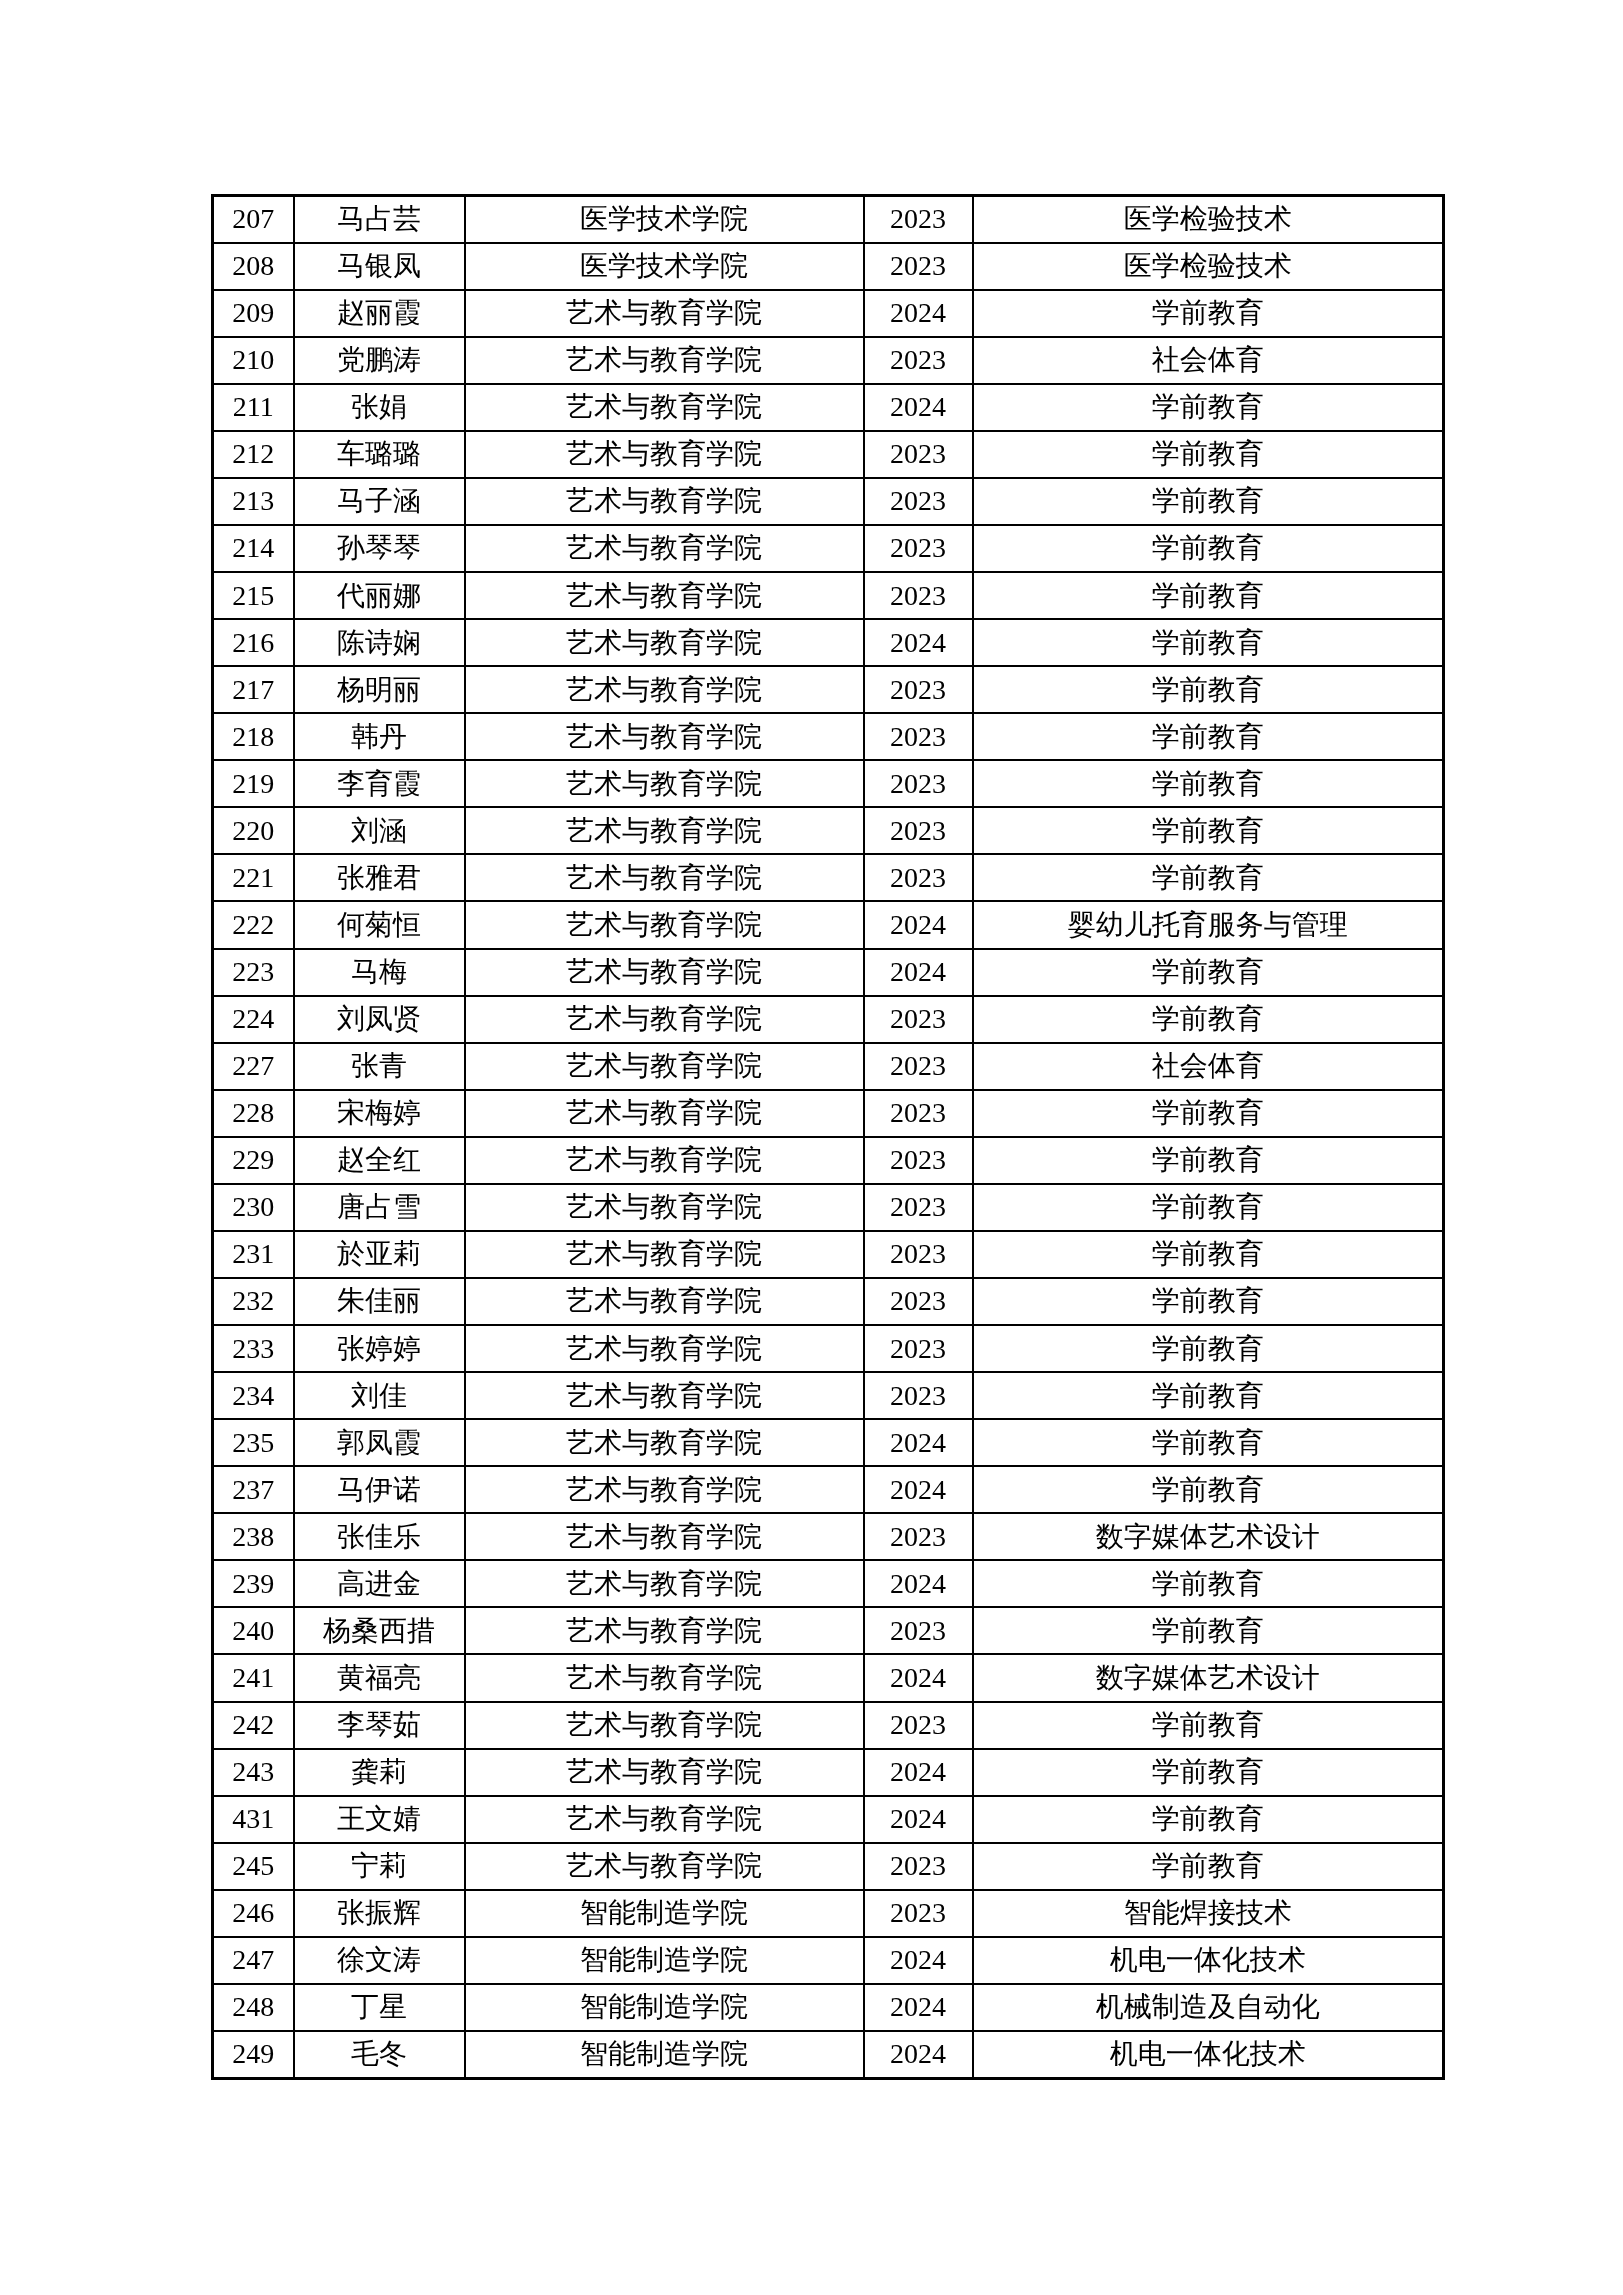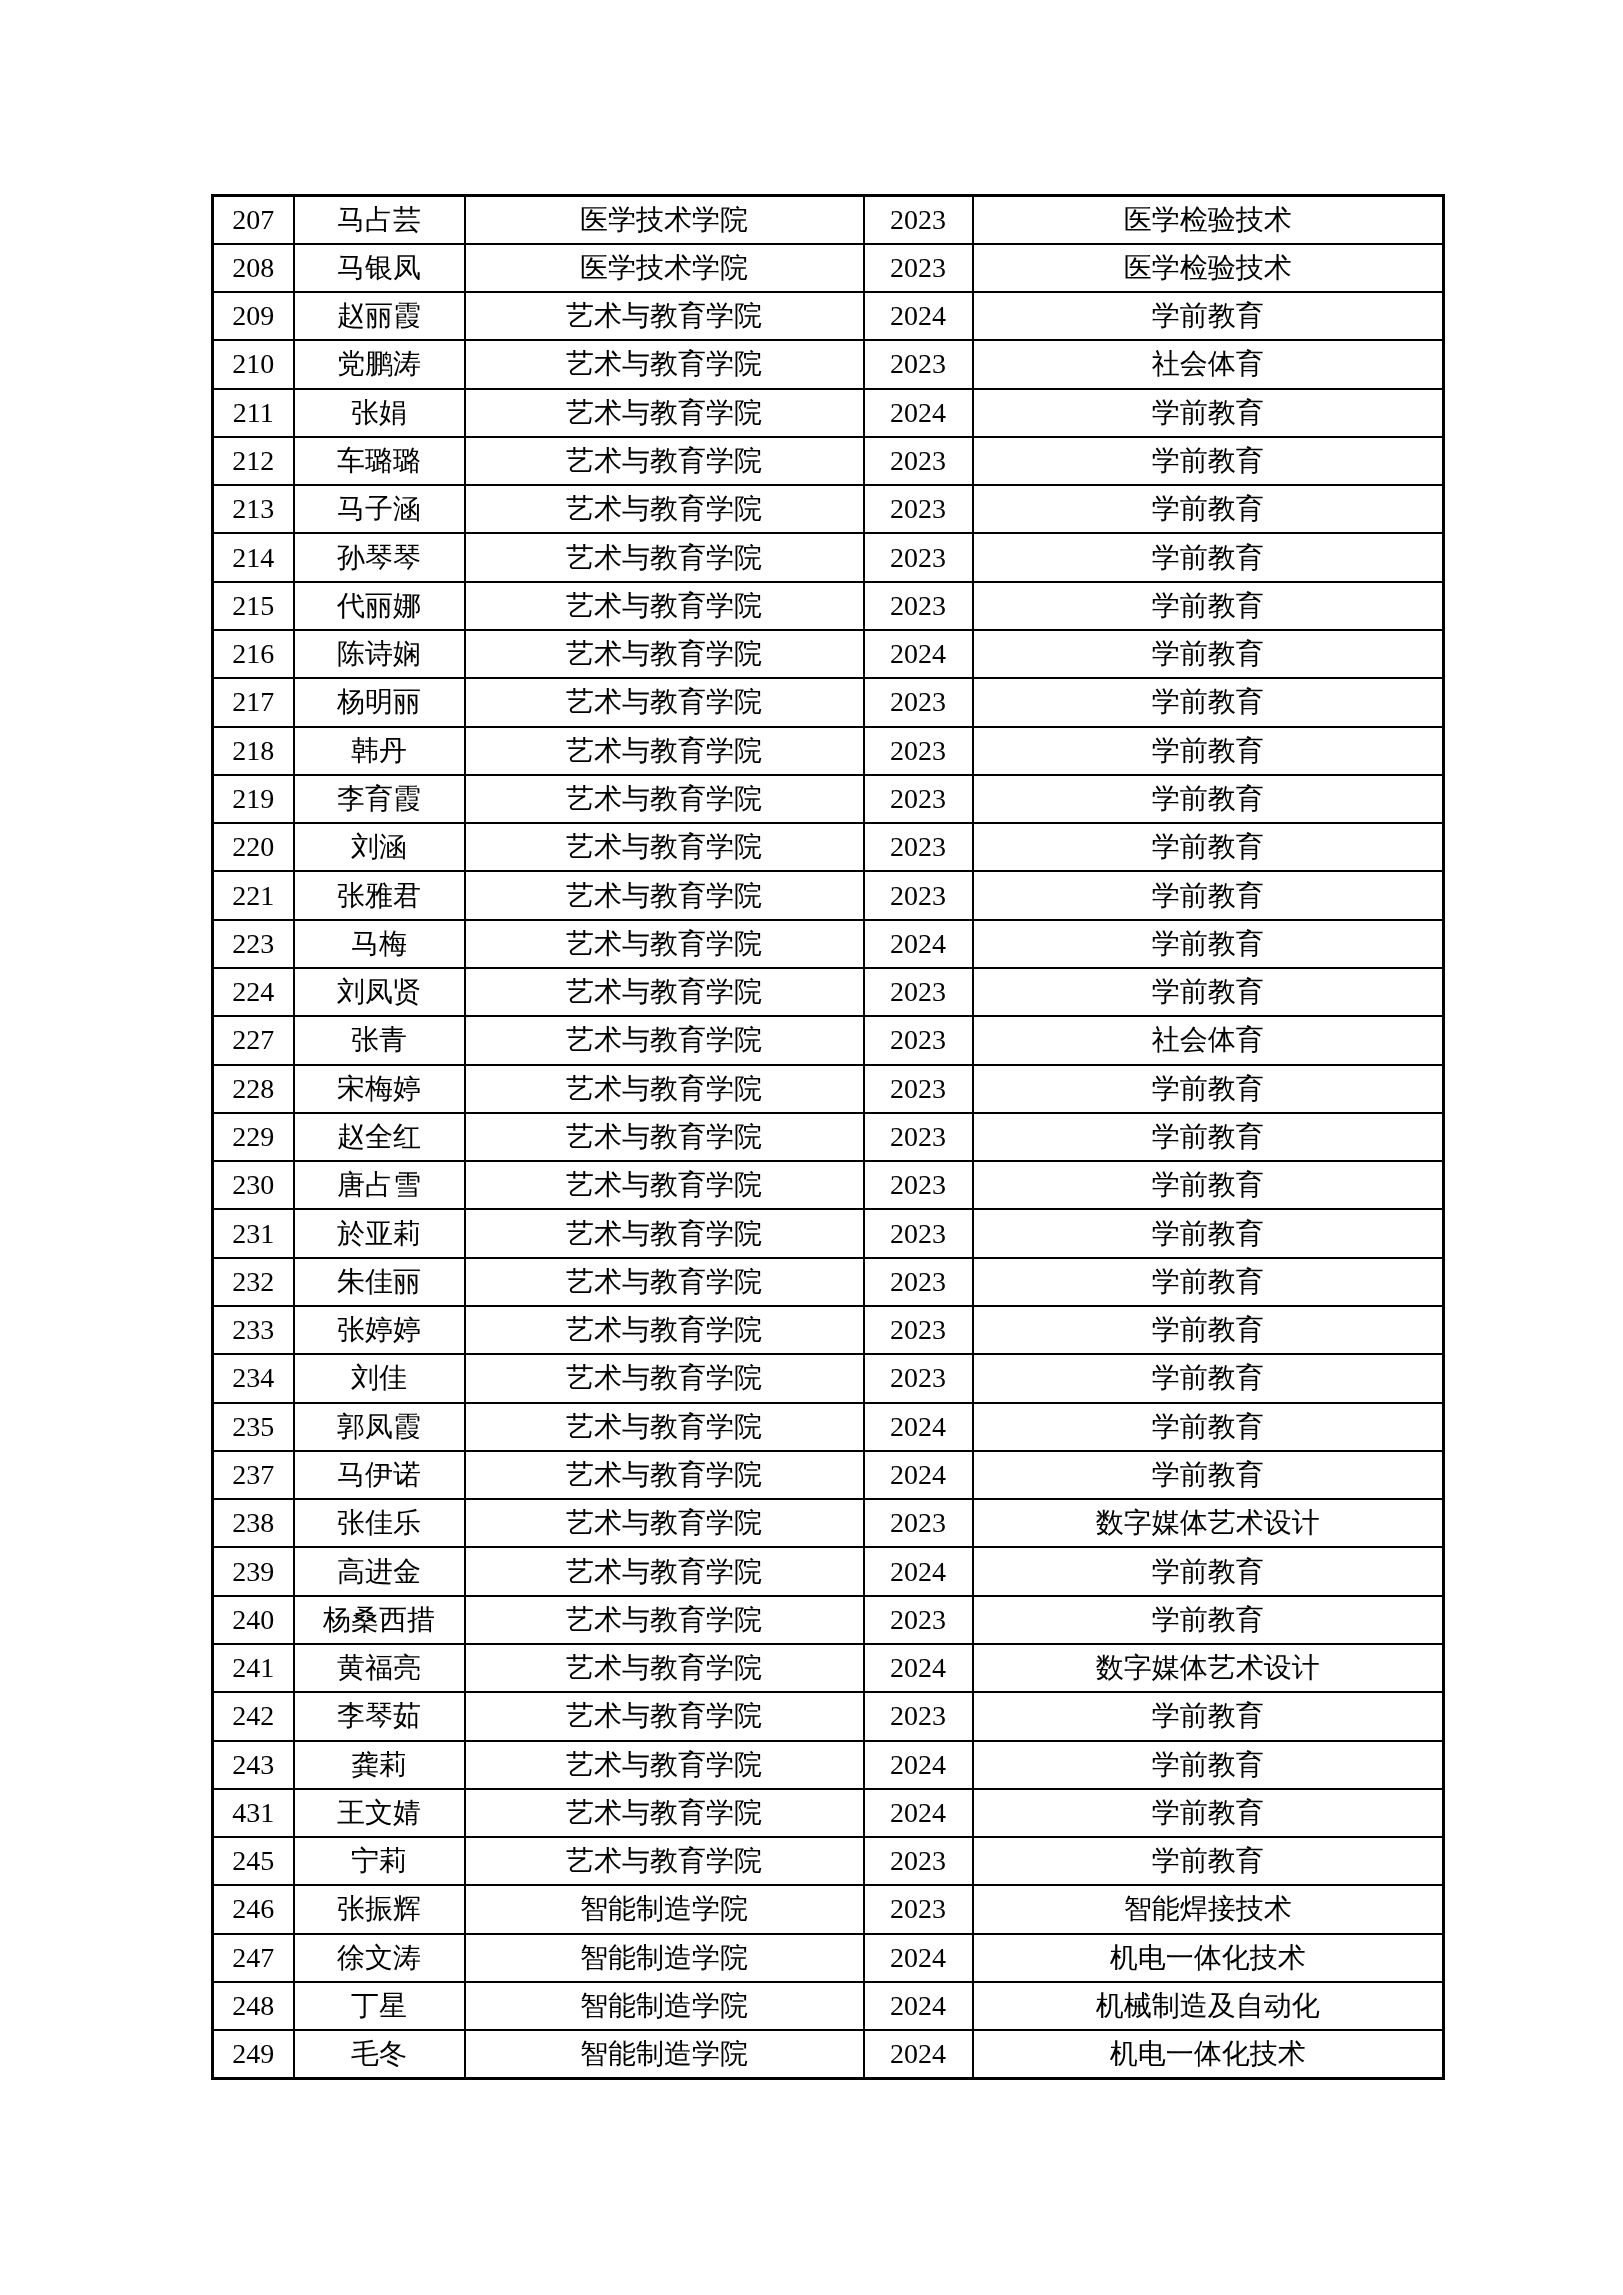--- a/index.html
+++ b/index.html
@@ -154,20 +154,27 @@
         <td>学前教育</td>
       </tr>
       <tr>
         <td>221</td>
         <td>张雅君</td>
         <td>艺术与教育学院</td>
         <td>2023</td>
         <td>学前教育</td>
       </tr>
       <tr>
+        <td>222</td>
+        <td>何菊恒</td>
+        <td>艺术与教育学院</td>
+        <td>2024</td>
+        <td>婴幼儿托育服务与管理</td>
+      </tr>
+      <tr>
         <td>223</td>
         <td>马梅</td>
         <td>艺术与教育学院</td>
         <td>2024</td>
         <td>学前教育</td>
       </tr>
       <tr>
         <td>224</td>
         <td>刘凤贤</td>
         <td>艺术与教育学院</td>

